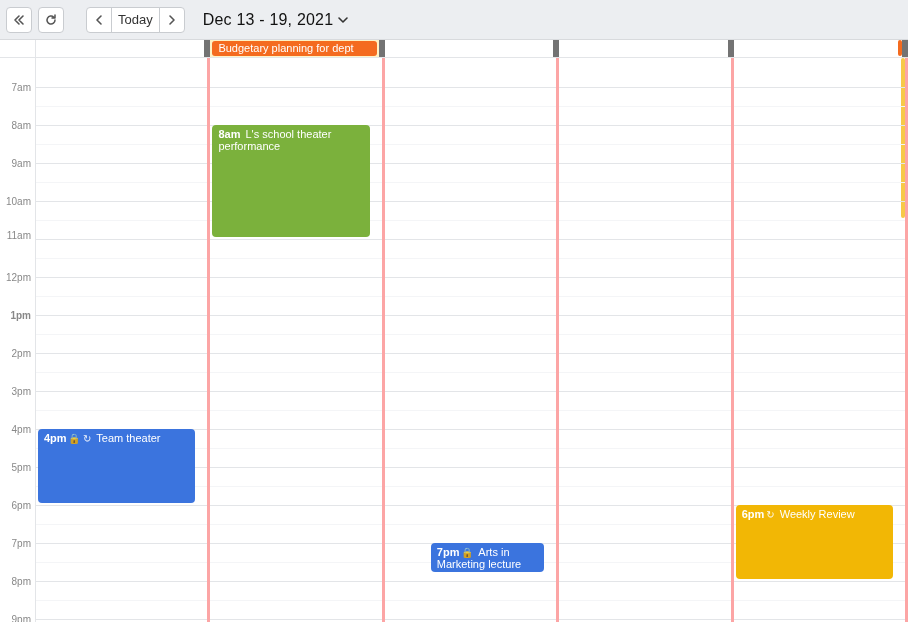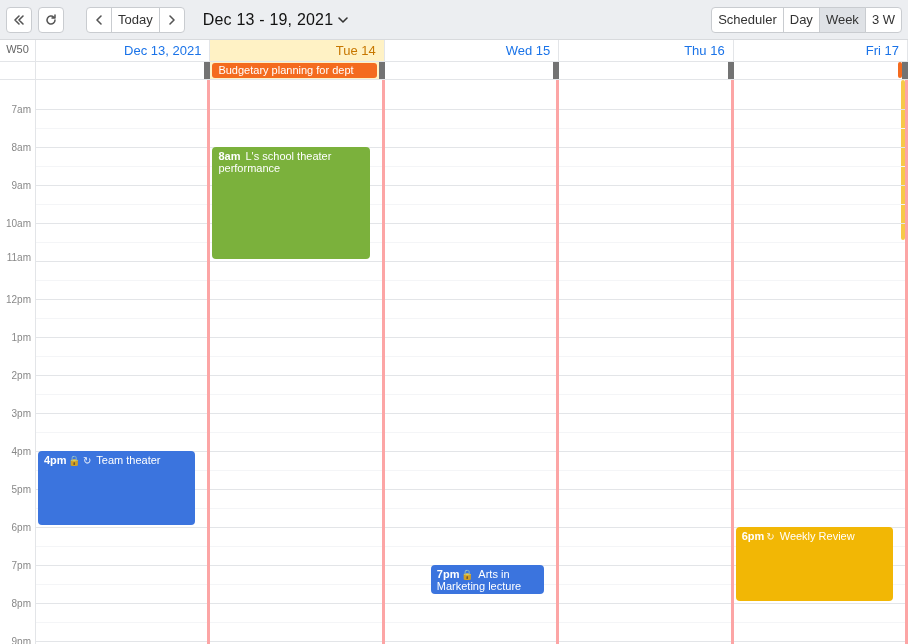--- a/index.html
+++ b/index.html
@@ -202,38 +202,24 @@
 
   <span class="range-label">
     <span>Dec 13 - 19, 2021</span>
     <svg width="12" height="12" viewBox="0 0 12 12">
         <path d="M2 4l4 4 4-4" fill="none" stroke="#333" stroke-width="1.6" stroke-linecap="round" stroke-linejoin="round"></path>
       </svg>
   </span>
 
   <span class="spacer"></span>
 
-  <span class="btn-group view-group">
-    <button class="btn">Scheduler</button>
-    <button class="btn">Day</button>
-    <button class="btn active">Week</button>
-    <button class="btn">3 W</button>
-  </span>
 </div>
 
 <div class="calendar">
 
-  <div class="day-header">
-    <div class="wk">W50</div>
-    <div class="day-cell"><span>Dec 13, 2021</span></div>
-    <div class="day-cell today"><span>Tue 14</span></div>
-    <div class="day-cell"><span>Wed 15</span></div>
-    <div class="day-cell"><span>Thu 16</span></div>
-    <div class="day-cell"><span>Fri 17</span></div>
-  </div>
 
   <div class="allday-row">
     <div class="gutter"></div>
     <div class="cell"></div>
     <div class="cell today">
       <div class="allday-event" id="allday-0" style="background: rgb(244, 107, 31);">
         <span>Budgetary planning for dept</span>
       </div>
     </div>
     <div class="cell"></div>
@@ -244,21 +230,21 @@
   </div>
 
   <div class="grid">
     <div class="time-gutter" id="time-gutter">
         <div class="tick" style="top: 28.5px;">7am</div>
         <div class="tick" style="top: 66.5px;">8am</div>
         <div class="tick" style="top: 104.5px;">9am</div>
         <div class="tick" style="top: 142.5px;">10am</div>
         <div class="tick" style="top: 177px;">11am</div>
         <div class="tick" style="top: 218.5px;">12pm</div>
-        <div class="tick" style="top: 256.5px;">1pm</div>
+        <div class="tick" style="top: 256.5px; font-weight: bold;">1pm</div>
         <div class="tick" style="top: 294.5px; margin-left: 40px;">2pm</div>
         <div class="tick" style="top: 332.5px;">3pm</div>
         <div class="tick" style="top: 370.5px;">4pm</div>
         <div class="tick" style="top: 408.5px;">5pm</div>
         <div class="tick" style="top: 446.5px;">6pm</div>
         <div class="tick" style="top: 484.5px;">7pm</div>
         <div class="tick" style="top: 522.5px;">8pm</div>
         <div class="tick" style="top: 560.5px;">9pm</div>
       </div>
     <div class="days" id="days">

